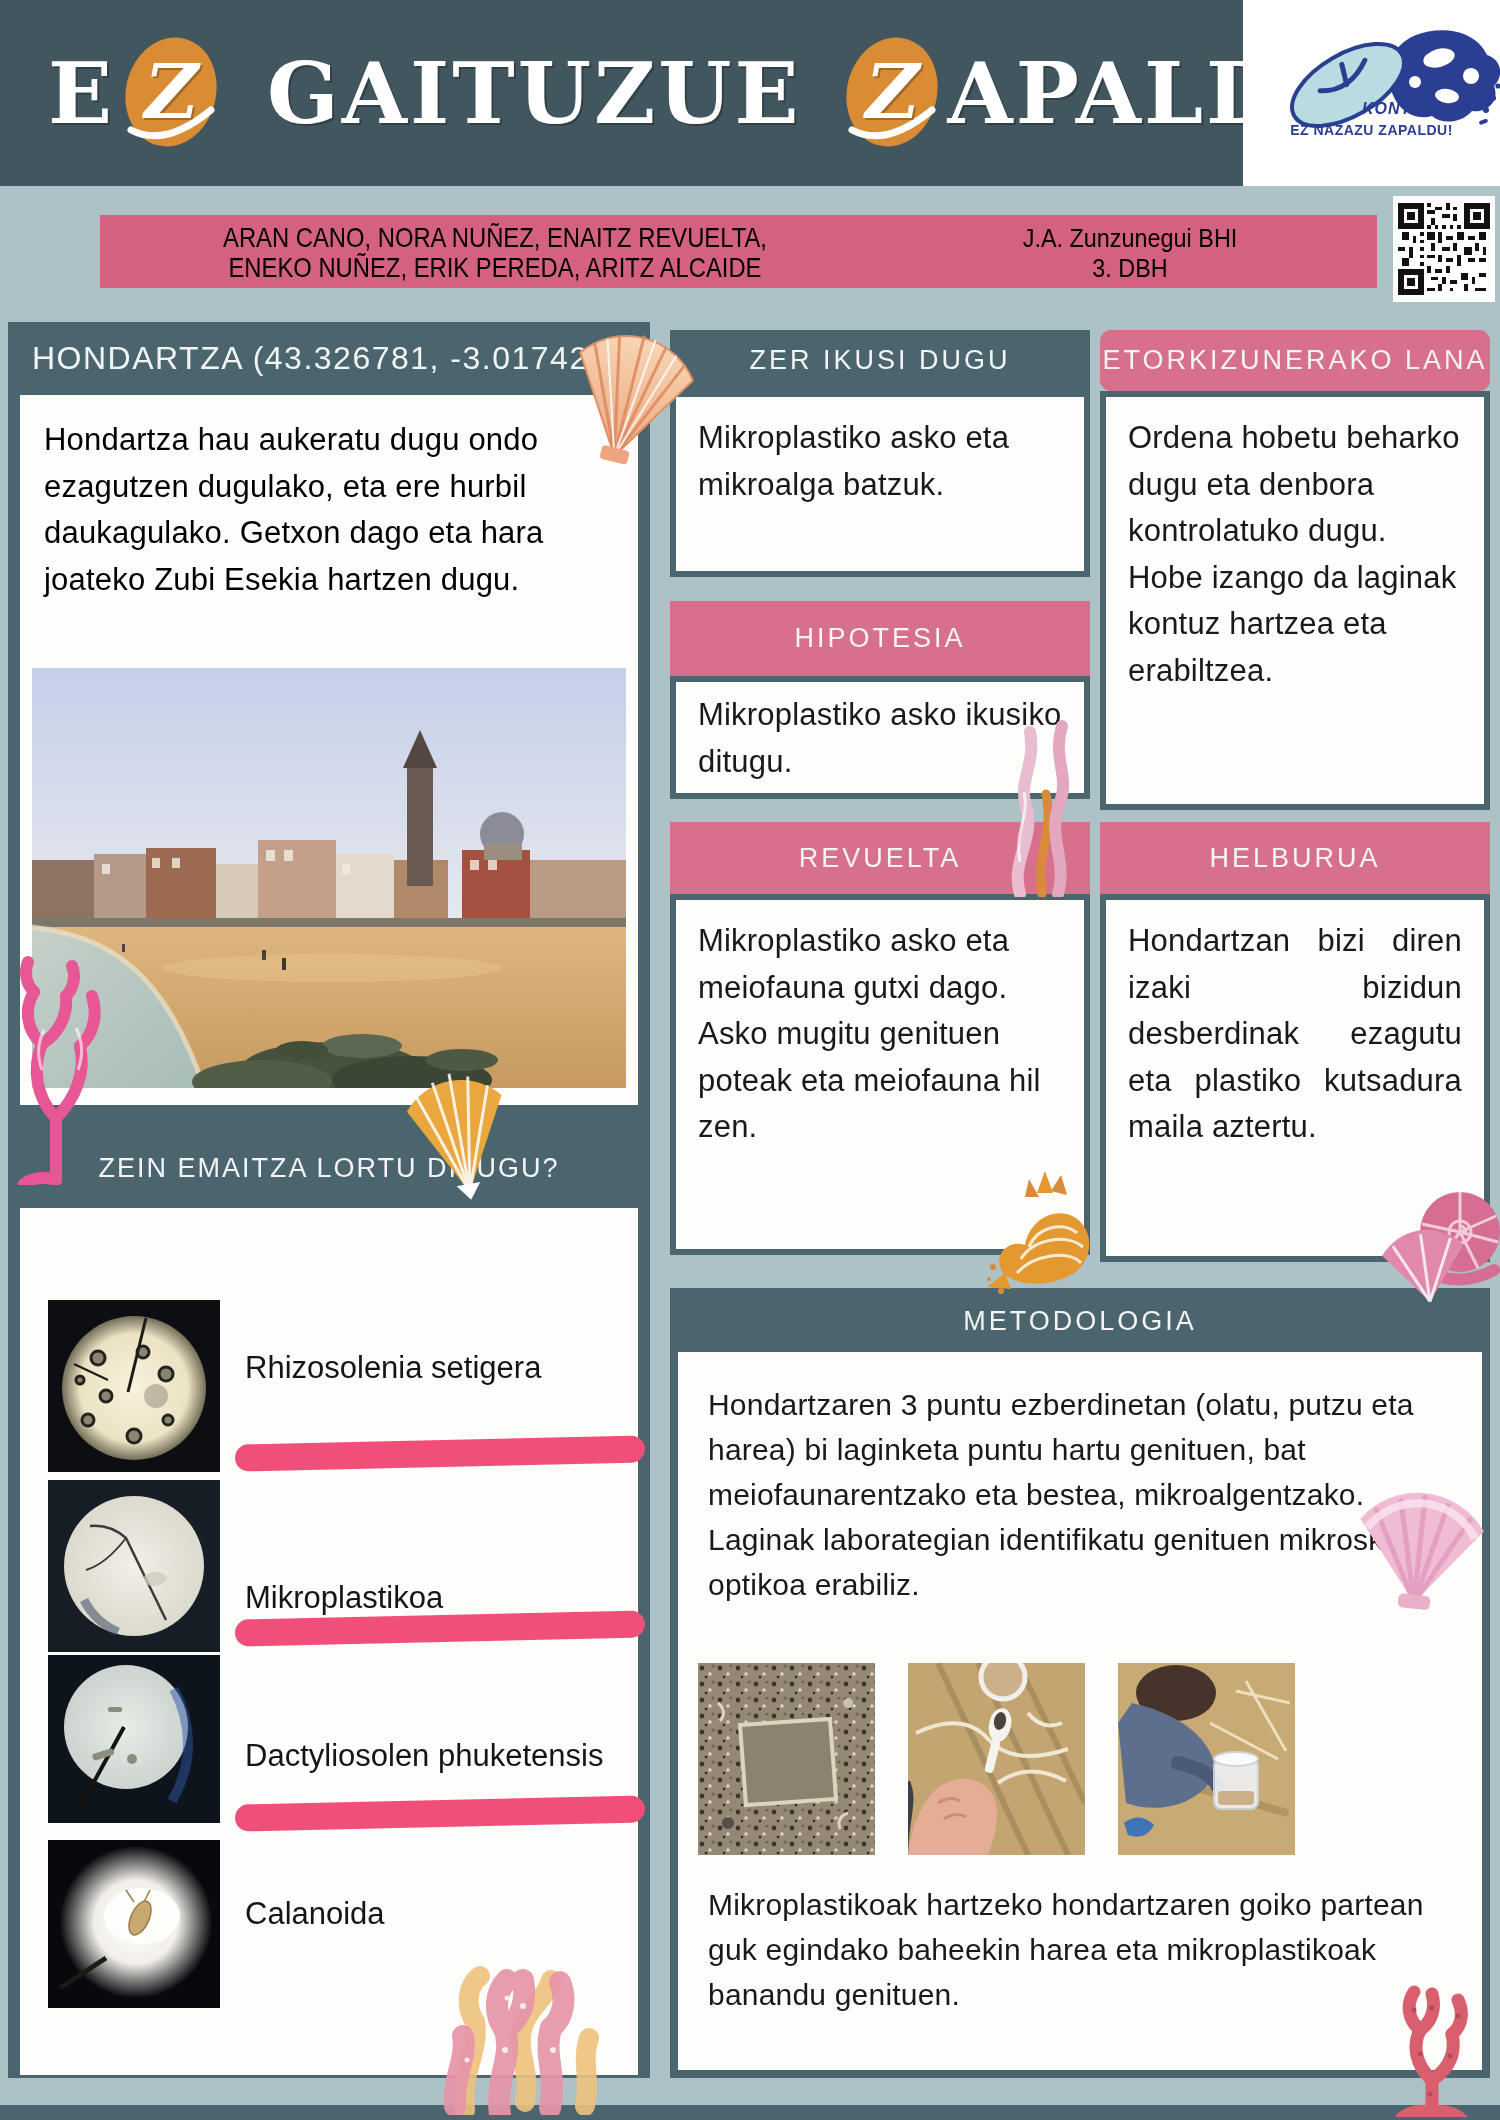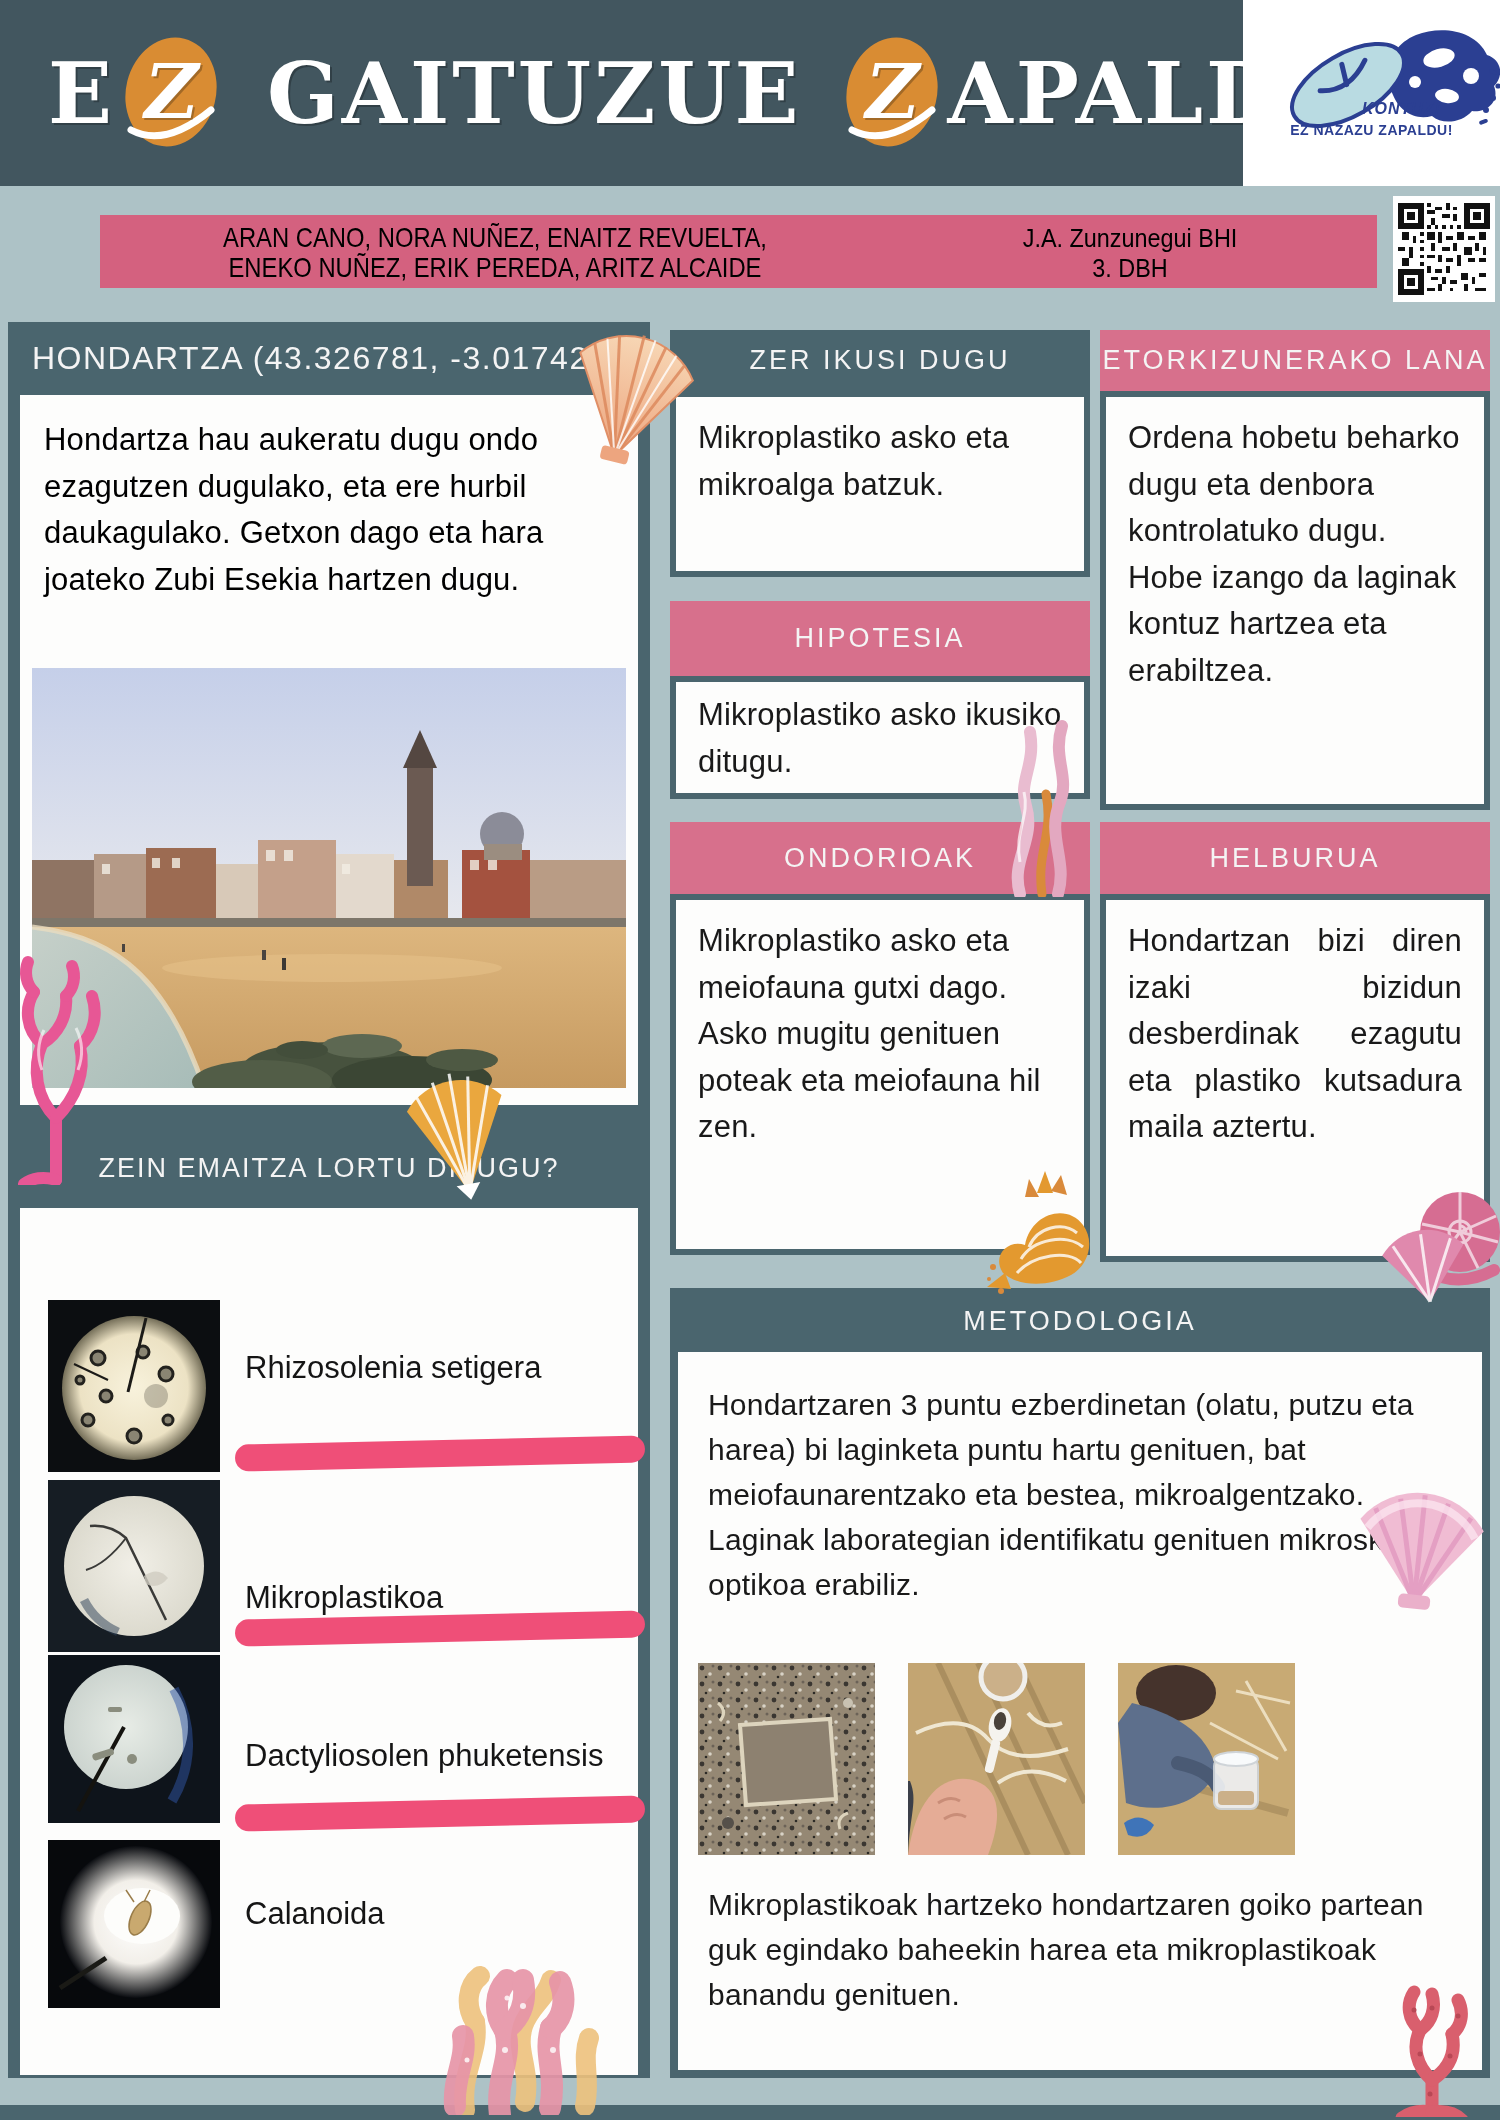--- a/index.html
+++ b/index.html
@@ -52,21 +52,21 @@
   .mrow-img{position:absolute;left:28px;width:172px;background:#000;}
   .mrow-label{position:absolute;left:225px;width:400px;font-size:31px;color:#151515;}
   .hl-stroke{position:absolute;left:215px;width:410px;height:27px;border-radius:14px;
     background:#ef4f78;transform:rotate(-1.3deg);}
   .u-zer-head{left:670px;top:330px;width:420px;height:61px;}
   .u-zer-card{left:670px;top:391px;width:420px;height:186px;}
   .u-hip-head{left:670px;top:601px;width:420px;height:75px;}
   .u-hip-card{left:670px;top:676px;width:420px;height:123px;}
   .u-ond-head{left:670px;top:822px;width:420px;height:72px;}
   .u-ond-card{left:670px;top:894px;width:420px;height:361px;}
-  .u-eto-head{left:1100px;top:330px;width:390px;height:61px;}
+  .u-eto-head{left:1100px;top:330px;width:390px;height:61px;border-radius:11px;}
   .u-eto-card{left:1100px;top:391px;width:390px;height:419px;}
   .u-hel-head{left:1100px;top:822px;width:390px;height:72px;}
   .u-hel-card{left:1100px;top:894px;width:390px;height:368px;}
   .card-pad{position:absolute;left:22px;top:18px;right:22px;}
   
   .met-panel{left:670px;top:1288px;width:820px;height:790px;background:#4a656e;}
   .met-head{left:670px;top:1295px;width:820px;height:52px;}
   .met-card{left:678px;top:1352px;width:804px;height:718px;background:#fdfdfc;border:none;}
   .met-p1{position:absolute;left:30px;top:30px;width:744px;font-size:30px;}
   .met-p2{position:absolute;left:30px;top:530px;width:744px;font-size:30px;}
@@ -369,21 +369,21 @@
 <div class="abs sec-head teal u-zer-head">ZER IKUSI DUGU</div>
 <div class="abs card u-zer-card">
   <div class="card-pad body-text">Mikroplastiko asko eta mikroalga batzuk.</div>
 </div>
 
 <div class="abs sec-head pinkhead u-hip-head">HIPOTESIA</div>
 <div class="abs card u-hip-card">
   <div class="card-pad body-text" style="top:10px;">Mikroplastiko asko ikusiko ditugu.</div>
 </div>
 
-<div class="abs sec-head pinkhead u-ond-head">ONDORIOAK</div>
+<div class="abs sec-head pinkhead u-ond-head">REVUELTA</div>
 <div class="abs card u-ond-card">
   <div class="card-pad body-text">Mikroplastiko asko eta meiofauna gutxi dago.
 Asko mugitu genituen poteak eta meiofauna hil zen.</div>
 </div>
 
 <div class="abs sec-head pinkhead u-eto-head">ETORKIZUNERAKO LANA</div>
 <div class="abs card u-eto-card">
   <div class="card-pad body-text">Ordena hobetu beharko dugu eta denbora kontrolatuko dugu. Hobe izango da laginak kontuz hartzea eta erabiltzea.</div>
 </div>
 

